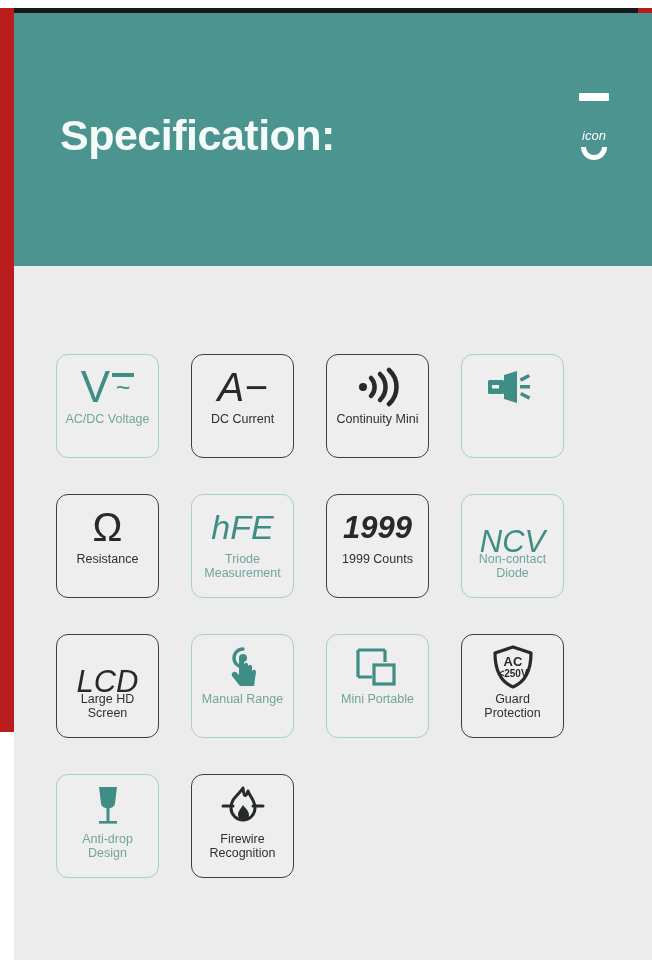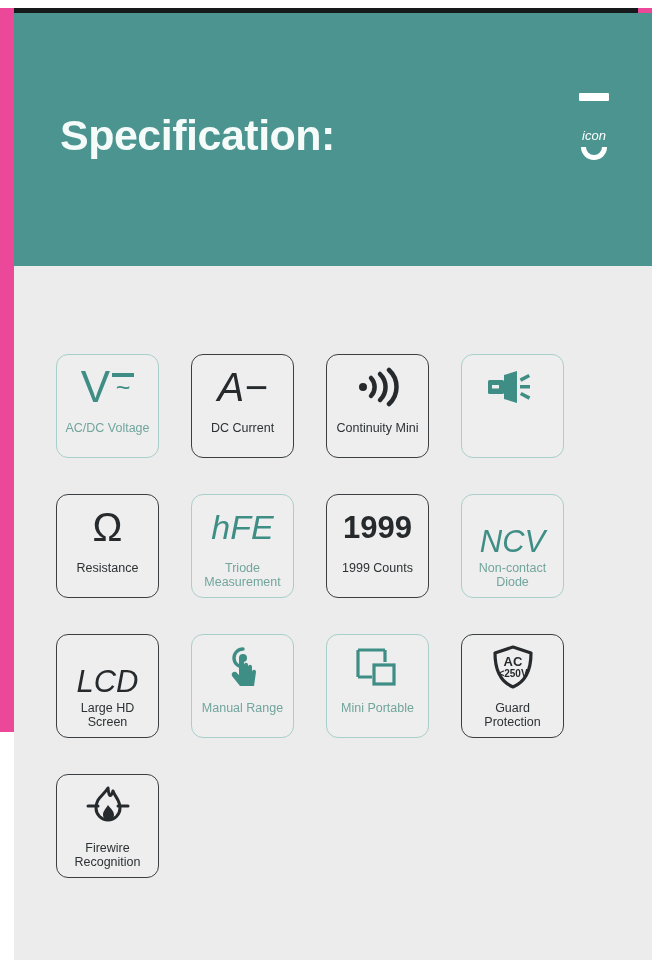--- a/index.html
+++ b/index.html
@@ -11,21 +11,21 @@
     width: 652px;
     height: 980px;
     overflow: hidden;
     font-family: "Liberation Sans", sans-serif;
   }
 
   .page {
     position: relative;
     width: 652px;
     height: 732px;
-    background: #ec4899;
+    background: #b91c1c;
   }
 
   
   .top-white {
     position: absolute;
     left: 0; top: 0;
     width: 652px; height: 8px;
     background: #ffffff;
   }
   .top-dark {
@@ -133,33 +133,33 @@
   }
   .tile.teal .tile-icon { color: #3f8e86; }
   .tile.dark .tile-icon { color: #262a2c; }
 
   .tile-label {
     font-size: 12.5px;
     line-height: 13.5px;
     text-align: center;
     width: 104px;
     white-space: pre-line;
-    margin-top: 9px;
+    margin-top: 0;
   }
   .tile.teal .tile-label { color: #72a59d; }
   .tile.dark .tile-label { color: #2c3133; }
 
   
   .glyph {
     font-size: 40px;
     line-height: 1;
     font-weight: normal;
   }
   .glyph.italic { font-style: italic; }
-  .glyph.bolditalic { font-weight: bold; font-size: 31px; }
+  .glyph.bolditalic { font-style: italic; font-weight: bold; font-size: 31px; }
   .glyph.small { font-size: 31px; margin-top: 28px; }
   .glyph.med { font-size: 34px; }
 
   .v-sym {
     display: inline-flex;
     align-items: flex-start;
   }
   .v-sym .v-letter {
     font-size: 44px;
     line-height: 38px;
@@ -316,20 +316,31 @@
         <svg width="42" height="44" viewBox="0 0 42 44">
           <path d="M21 2 L39 8 C39 26 33 37 21 42 C9 37 3 26 3 8 Z" fill="none" stroke="currentColor" stroke-width="3.2" stroke-linejoin="round"></path>
           <text x="21" y="21" text-anchor="middle" font-family="Liberation Sans, sans-serif" font-size="13" font-weight="bold" fill="currentColor">AC</text>
           <text x="21" y="32" text-anchor="middle" font-family="Liberation Sans, sans-serif" font-size="10" font-weight="bold" fill="currentColor">&lt;250V</text>
         </svg>
       </div>
       <div class="tile-label">Guard
 Protection</div>
     </div>
 
+    <div class="tile teal">
+      <div class="tile-icon">
+        <svg width="34" height="44" viewBox="0 0 34 44">
+          <path d="M8 2 L26 2 L24 18 C24 25 10 25 10 18 Z" fill="currentColor"></path>
+          <rect x="15.5" y="23" width="3" height="14" fill="currentColor"></rect>
+          <rect x="8" y="36" width="18" height="2.6" fill="currentColor"></rect>
+        </svg>
+      </div>
+      <div class="tile-label">Anti-drop
+Design</div>
+    </div>
 
     <div class="tile dark">
       <div class="tile-icon">
         <svg width="46" height="44" viewBox="0 0 46 44">
           <path d="M23 3 C18 11 11 13 11 23 A12 12 0 0 0 35 23 C35 15 30 12 28 6 C26 12 24 13 23 3 Z" fill="none" stroke="currentColor" stroke-width="3" stroke-linejoin="round"></path>
           <path d="M23 20 C20 25 18 26 18 30 A5.5 5.5 0 0 0 29 30 C29 26 26 24 23 20 Z" fill="currentColor"></path>
           <path d="M3 21 L13 21 M33 21 L43 21" stroke="currentColor" stroke-width="3" stroke-linecap="round"></path>
         </svg>
       </div>
       <div class="tile-label">Firewire

